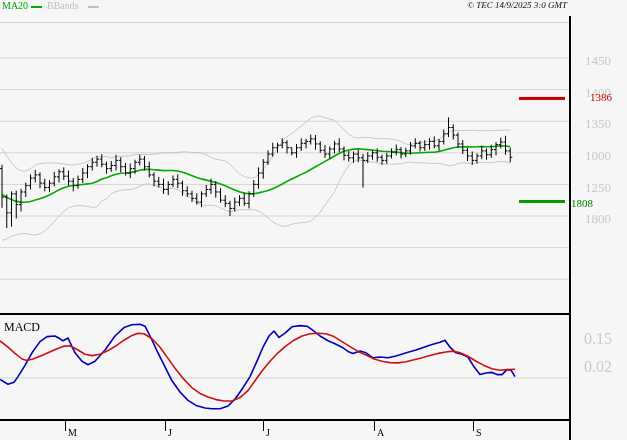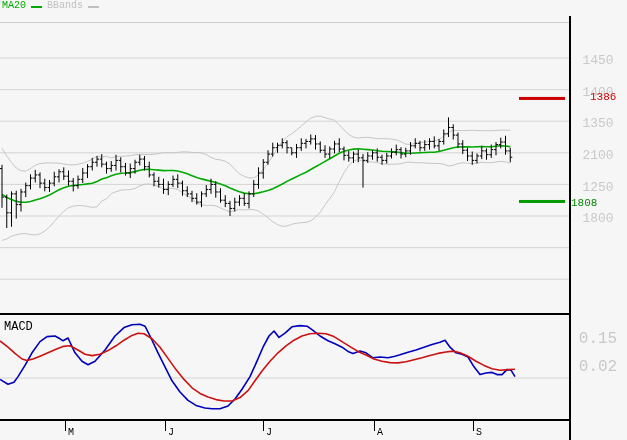--- a/index.html
+++ b/index.html
@@ -1,17 +1,17 @@
 <!DOCTYPE html>
 <html><head>
 <meta charset="utf-8">
 <style>
   html,body{margin:0;padding:0;background:#f6f6f6;}
   #stage{position:relative;width:627px;height:440px;background:#f6f6f6;overflow:hidden;
-         font-family:Liberation Mono, monospace;}
+         font-family:Liberation Serif, serif;}
   .hdr-text{position:absolute;top:0;font-size:10px;line-height:12px;}
   .legend-swatch{position:absolute;top:6px;width:11px;height:2px;}
   .copyright{position:absolute;top:0;right:60px;font-size:9px;font-style:italic;color:#111;}
   .sep-line{position:absolute;left:0;top:22px;width:569px;height:1px;background:#cfcfcf;}
   .panel-svg{position:absolute;left:0;}
   .border-h{position:absolute;left:0;width:569px;background:#000;}
   .border-v{position:absolute;left:569px;top:16px;width:2px;height:424px;background:#000;}
   .gut-label{position:absolute;left:574px;width:48px;text-align:center;font-size:13px;color:#c9c9c9;}
   .macd-tick{font-size:16px;}
   .alert-label{position:absolute;font-size:11px;}
@@ -23,20 +23,21 @@
 </style>
 </head>
 <body>
 
 <div id="stage">
 
   <span class="hdr-text" style="left:2px;color:#00aa00;">MA20</span>
   <span class="legend-swatch" style="left:31px;background:#00aa00;"></span>
   <span class="hdr-text" style="left:47px;color:#c0c0c0;">BBands</span>
   <span class="legend-swatch" style="left:88px;background:#c0c0c0;"></span>
+  <span class="copyright">© TEC 14/9/2025 3:0 GMT</span>
 
   <div class="sep-line"></div>
   <div class="border-h" style="top:313px;height:2px;"></div>
   <div class="border-h" style="top:419px;height:2px;"></div>
   <div class="border-v"></div>
 
   <svg id="priceSvg" class="panel-svg" style="top:23px;" width="569" height="290">
       <line x1="0" y1="35" x2="569" y2="35" stroke="#d4d4d4" stroke-width="1"></line>
       <line x1="0" y1="66.6" x2="569" y2="66.6" stroke="#d4d4d4" stroke-width="1"></line>
       <line x1="0" y1="98.2" x2="569" y2="98.2" stroke="#d4d4d4" stroke-width="1"></line>
@@ -379,21 +380,21 @@
   <svg id="macdSvg" class="panel-svg" style="top:315px;" width="569" height="104">
       <line x1="0" y1="63" x2="569" y2="63" stroke="#d4d4d4" stroke-width="1"></line>
       <polyline points="0,64.4 8,69.2 14,67.2 18,61.6 25,50.4 32,37.8 40,26.6 47,21.6 55,21.0 60,23.8 63,25.8 68,23.0 75,37.8 82,46.2 88,49.8 95,46.2 105,35.0 115,21.0 124,12.6 132,9.8 140,9.2 145,11.2 150,21.0 158,37.8 165,51.8 172,65.8 180,77.0 188,85.4 196,90.4 205,93.0 212,93.8 220,93.8 228,91.0 235,84.0 242,74.2 250,61.6 257,46.2 263,32.2 269,21.0 274,16.0 279,22.4 285,18.2 292,11.8 300,10.6 307,11.2 313,15.4 320,21.0 328,25.8 335,28.8 342,32.2 348,36.4 353,38.4 360,36.1 366,37.8 373,42.8 380,42.0 388,42.8 395,41.2 400,39.8 408,37.2 416,35.0 424,32.2 432,29.4 440,27.2 445,25.2 450,32.2 456,37.8 462,39.2 468,42.0 474,51.8 480,59.6 486,58.0 492,57.4 497,59.6 502,59.6 507,54.6 511,55.2 515,61.6" fill="none" stroke="#0000bb" stroke-width="1.6" stroke-linejoin="round"></polyline>
       <polyline points="0,26.0 8,32.2 15,38.4 22,44.0 27,45.4 33,44.0 40,41.2 48,37.8 56,34.2 63,31.4 70,30.8 78,35.0 85,39.2 92,40.6 100,39.2 108,35.6 116,30.8 124,25.2 132,20.4 138,18.2 144,18.8 152,23.8 160,32.2 168,43.4 176,54.6 184,64.4 192,72.8 200,78.4 208,82.0 216,84.6 224,86.0 232,86.0 240,82.6 248,75.6 255,65.8 262,56.0 270,46.2 278,37.8 286,30.8 294,25.2 302,21.0 310,18.8 318,18.2 326,18.8 334,21.6 342,26.6 350,31.6 358,36.4 366,40.0 374,44.0 382,46.2 390,47.6 398,47.9 406,46.8 414,44.8 422,42.8 430,40.6 438,38.4 446,37.0 453,36.1 460,37.8 468,41.2 476,46.2 484,50.4 492,53.8 500,55.2 508,54.6 515,54.3" fill="none" stroke="#cc1111" stroke-width="1.6" stroke-linejoin="round"></polyline>
     </svg>
   <span class="macd-title">MACD</span>
 
   <span class="gut-label" style="top:53px;">1450</span>
   <span class="gut-label" style="top:85px;">1400</span>
   <span class="gut-label" style="top:116px;">1350</span>
-  <span class="gut-label" style="top:148px;">2100</span>
+  <span class="gut-label" style="top:148px;">1000</span>
   <span class="gut-label" style="top:180px;">1250</span>
   <span class="gut-label" style="top:211px;">1800</span>
 
   <span class="alert-label alert-upper">1386</span>
   <span class="alert-label alert-lower">1808</span>
 
   <span class="gut-label macd-tick" style="top:330px;">0.15</span>
   <span class="gut-label macd-tick" style="top:358px;">0.02</span>
 
   <div class="month-tick" style="left:65px;"></div>

